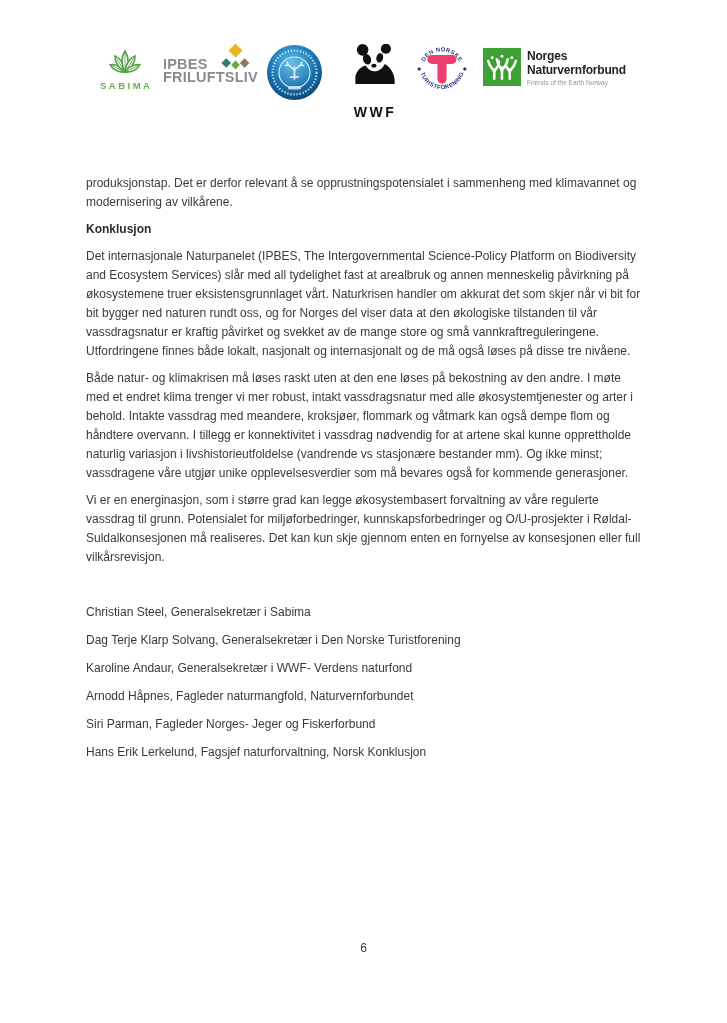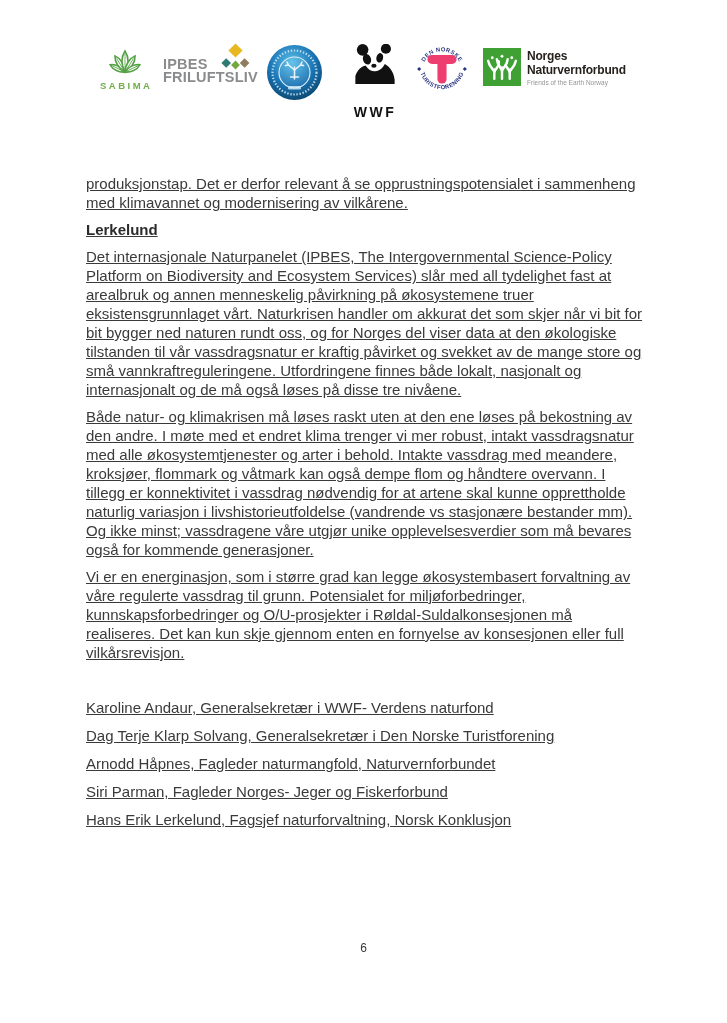--- a/index.html
+++ b/index.html
@@ -34,21 +34,21 @@
   .dnt { left:414px; top:41px; width:56px; height:56px; }
 
   
   .nnv { left:483px; top:48px; }
   .nnv-box { position:absolute; left:0; top:0; }
   .nnv-text { position:absolute; left:44px; top:2px; width:130px; }
   .nnv-text .t1, .nnv-text .t2 { font-size:12px; line-height:13.5px; font-weight:bold; color:#26221e; letter-spacing:-.2px; }
   .nnv-text .sub { margin-top:2px; font-size:6.5px; color:#939598; }
 
   
-  .content { position:absolute; left:86px; top:174px; width:557px; font-size:15px; line-height:19px; color:#3a3a3a;text-decoration:underline; }
+  .content { position:absolute; left:86px; top:174px; width:557px; font-size:12px; line-height:19px; color:#3a3a3a; }
   .content p { margin:0 0 8px 0; }
   .content .heading { font-weight:bold; color:#2b2b2b; margin:0 0 8px 0; }
   .signatures { margin-top:36px; }
   .signatures p { margin:0 0 9px 0; }
 
   .page-number { position:absolute; left:0; top:941px; width:727px; text-align:center; font-size:12px; color:#3a3a3a; }
 </style>
 </head>
 <body>
 
@@ -183,28 +183,29 @@
       <div class="nnv-text">
         <div class="t1">Norges</div>
         <div class="t2">Naturvernforbund</div>
         <div class="sub">Friends of the Earth Norway</div>
       </div>
     </div>
   </div>
 
   <div class="content">
     <p>produksjonstap. Det er derfor relevant å se opprustningspotensialet i sammenheng med klimavannet og modernisering av vilkårene.</p>
-    <p class="heading">Lerkelund</p>
+    <p class="heading">Konklusjon</p>
     <p>Det internasjonale Naturpanelet (IPBES, The Intergovernmental Science-Policy Platform on Biodiversity and Ecosystem Services) slår med all tydelighet fast at arealbruk og annen menneskelig påvirkning på økosystemene truer eksistensgrunnlaget vårt. Naturkrisen handler om akkurat det som skjer når vi bit for bit bygger ned naturen rundt oss, og for Norges del viser data at den økologiske tilstanden til vår vassdragsnatur er kraftig påvirket og svekket av de mange store og små vannkraftreguleringene. Utfordringene finnes både lokalt, nasjonalt og internasjonalt og de må også løses på disse tre nivåene.</p>
     <p>Både natur- og klimakrisen må løses raskt uten at den ene løses på bekostning av den andre. I møte med et endret klima trenger vi mer robust, intakt vassdragsnatur med alle økosystemtjenester og arter i behold. Intakte vassdrag med meandere, kroksjøer, flommark og våtmark kan også dempe flom og håndtere overvann. I tillegg er konnektivitet i vassdrag nødvendig for at artene skal kunne opprettholde naturlig variasjon i livshistorieutfoldelse (vandrende vs stasjonære bestander mm). Og ikke minst; vassdragene våre utgjør unike opplevelsesverdier som må bevares også for kommende generasjoner.</p>
     <p>Vi er en energinasjon, som i større grad kan legge økosystembasert forvaltning av våre regulerte vassdrag til grunn. Potensialet for miljøforbedringer, kunnskapsforbedringer og O/U-prosjekter i Røldal-Suldalkonsesjonen må realiseres. Det kan kun skje gjennom enten en fornyelse av konsesjonen eller full vilkårsrevisjon.</p>
 
     <div class="signatures">
+      <p>Christian Steel, Generalsekretær i Sabima</p>
+      <p>Dag Terje Klarp Solvang, Generalsekretær i Den Norske Turistforening</p>
       <p>Karoline Andaur, Generalsekretær i WWF- Verdens naturfond</p>
-      <p>Dag Terje Klarp Solvang, Generalsekretær i Den Norske Turistforening</p>
       <p>Arnodd Håpnes, Fagleder naturmangfold, Naturvernforbundet</p>
       <p>Siri Parman, Fagleder Norges- Jeger og Fiskerforbund</p>
       <p>Hans Erik Lerkelund, Fagsjef naturforvaltning, Norsk Konklusjon</p>
     </div>
   </div>
 
   <div class="page-number">6</div>
 </div>
 
 </body></html>

